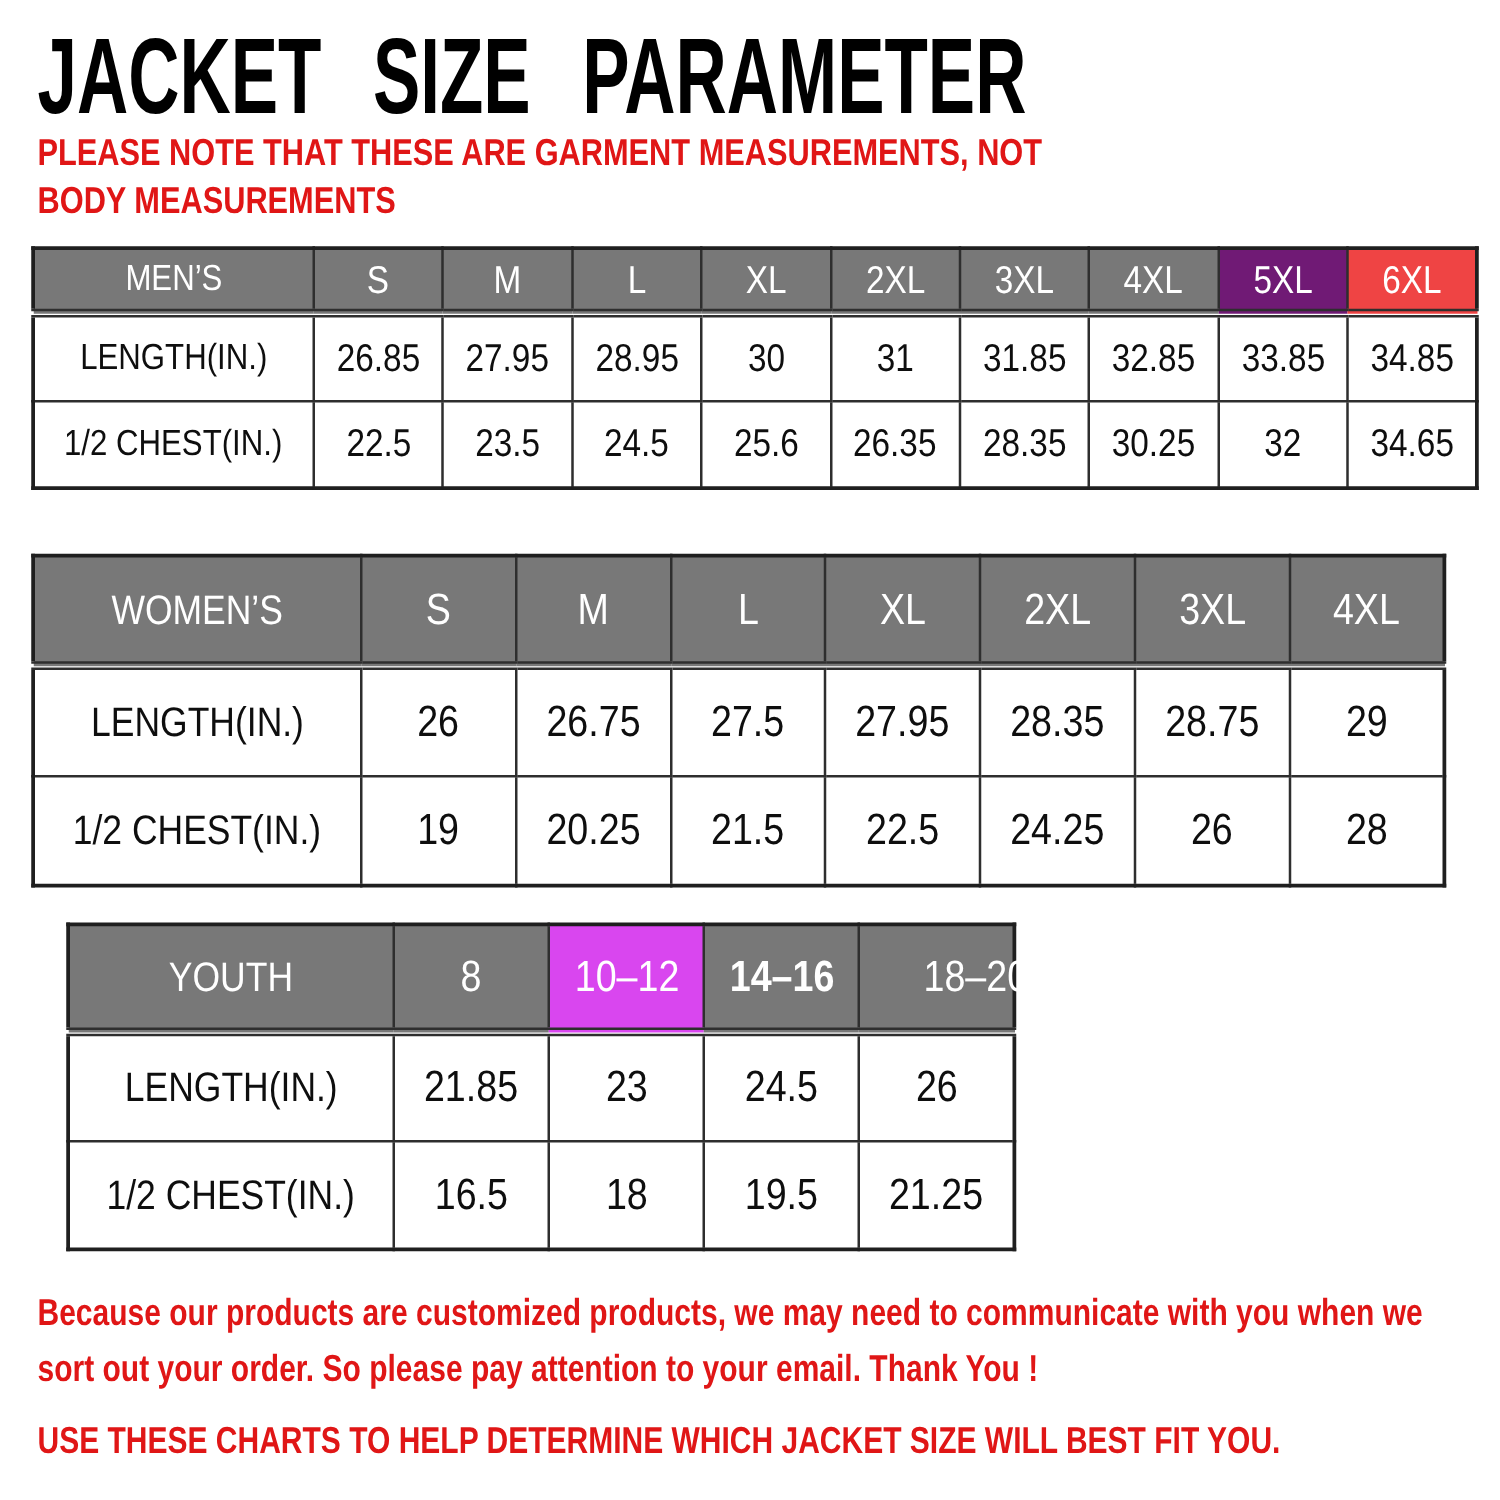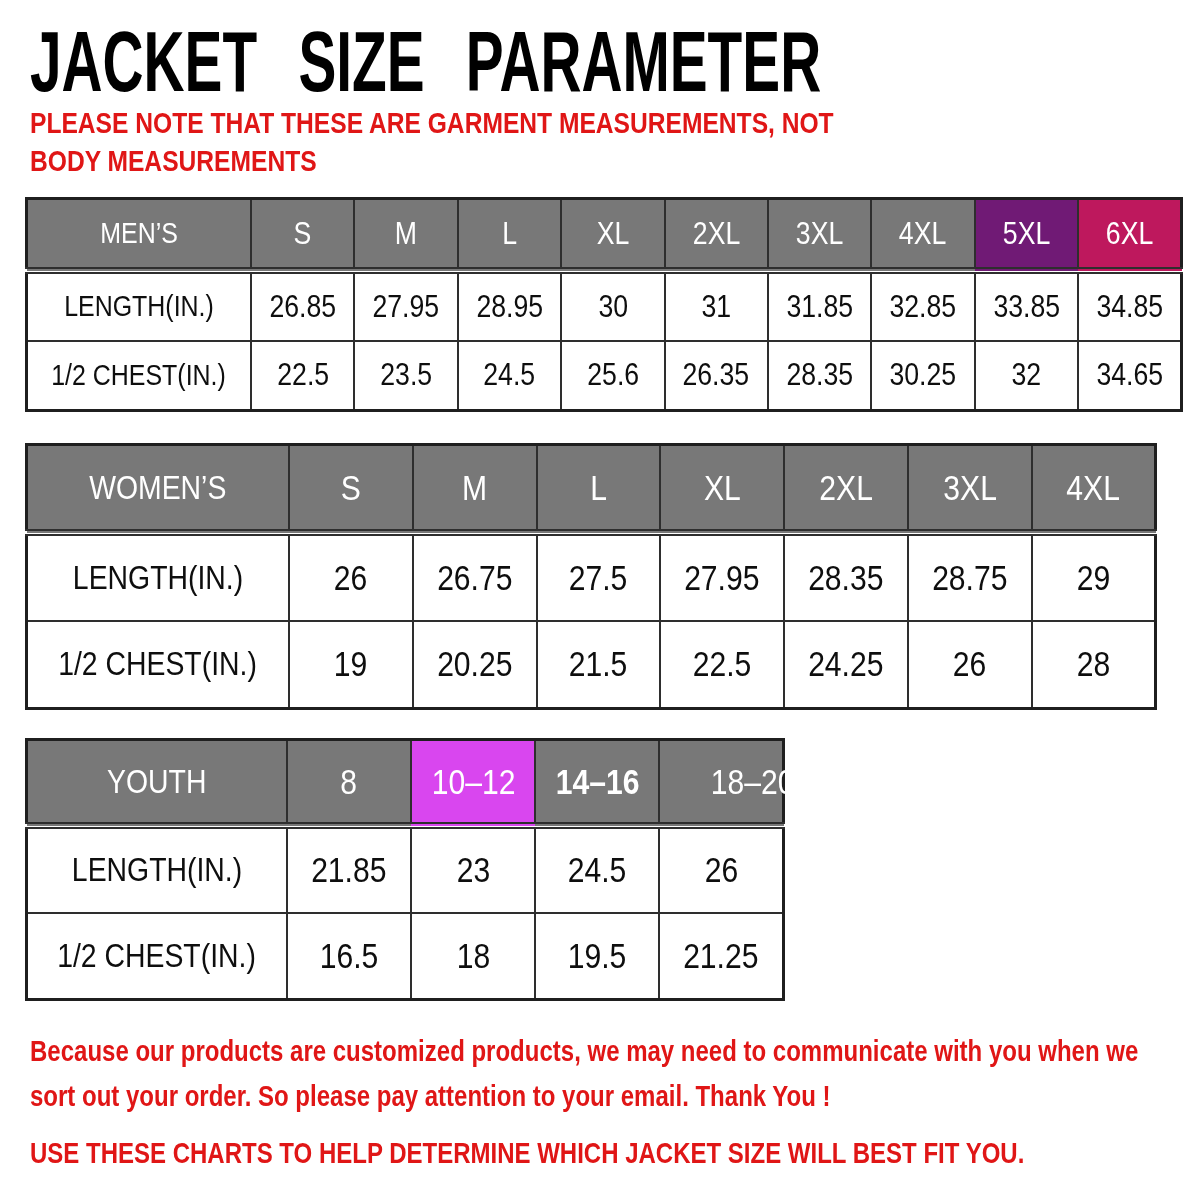--- a/index.html
+++ b/index.html
@@ -65,32 +65,32 @@
   .size-table thead th {
     color: #ffffff;
     border-bottom: 7px double #2e2e2e;
   }
   .cond {
     display: inline-block;
     transform: scaleX(0.86);
     white-space: nowrap;
   }
   .t-mens   { top: 197px; width: 1158px; font-size: 31px; }
-  .t-mens   thead tr { height: 72px; }
+  .t-mens   thead tr { height: 52px; }
   .t-mens   tbody tr { height: 70px; }
   .t-mens   tr > *:first-child { width: 222px; }
   .t-mens   .label { font-size: 29px; }
 
   .t-womens { top: 443px; width: 1132px; font-size: 35px; }
   .t-womens thead tr { height: 88px; }
   .t-womens tbody tr { height: 88px; }
   .t-womens tr > *:first-child { width: 260px; }
   .t-womens .label { font-size: 33px; margin-top: 28px; }
 
-  .t-youth  { top: 738px; width: 760px; font-size: 35px; }
+  .t-youth  { top: 738px; width: 760px; font-size: 35px; margin-left: 28px; }
   .t-youth  thead tr { height: 86px; }
   .t-youth  tbody tr { height: 87px; }
   .t-youth  tr > *:first-child { width: 258px; }
   .t-youth  .label { font-size: 33px; }
 
   
   .foot {
     position: absolute;
     left: 30px;
     margin: 0;
@@ -117,21 +117,21 @@
         <tr>
           <th class="label" style="background: rgb(120, 120, 120);"><span class="cond">MEN’S</span></th>
           <th style="background: rgb(120, 120, 120);"><span class="cond">S</span></th>
           <th style="background: rgb(120, 120, 120);"><span class="cond">M</span></th>
           <th style="background: rgb(120, 120, 120);"><span class="cond">L</span></th>
           <th style="background: rgb(120, 120, 120);"><span class="cond">XL</span></th>
           <th style="background: rgb(120, 120, 120);"><span class="cond">2XL</span></th>
           <th style="background: rgb(120, 120, 120);"><span class="cond">3XL</span></th>
           <th style="background: rgb(120, 120, 120);"><span class="cond">4XL</span></th>
           <th style="background: #701a75;"><span class="cond">5XL</span></th>
-          <th style="background: #be185d;"><span class="cond">6XL</span></th>
+          <th style="background: #ef4444;"><span class="cond">6XL</span></th>
         </tr>
       </thead>
       <tbody>
         <tr>
           <th class="label"><span class="cond">LENGTH(IN.)</span></th>
           <td><span class="cond">26.85</span></td>
           <td><span class="cond">27.95</span></td>
           <td><span class="cond">28.95</span></td>
           <td><span class="cond">30</span></td>
           <td><span class="cond">31</span></td>

